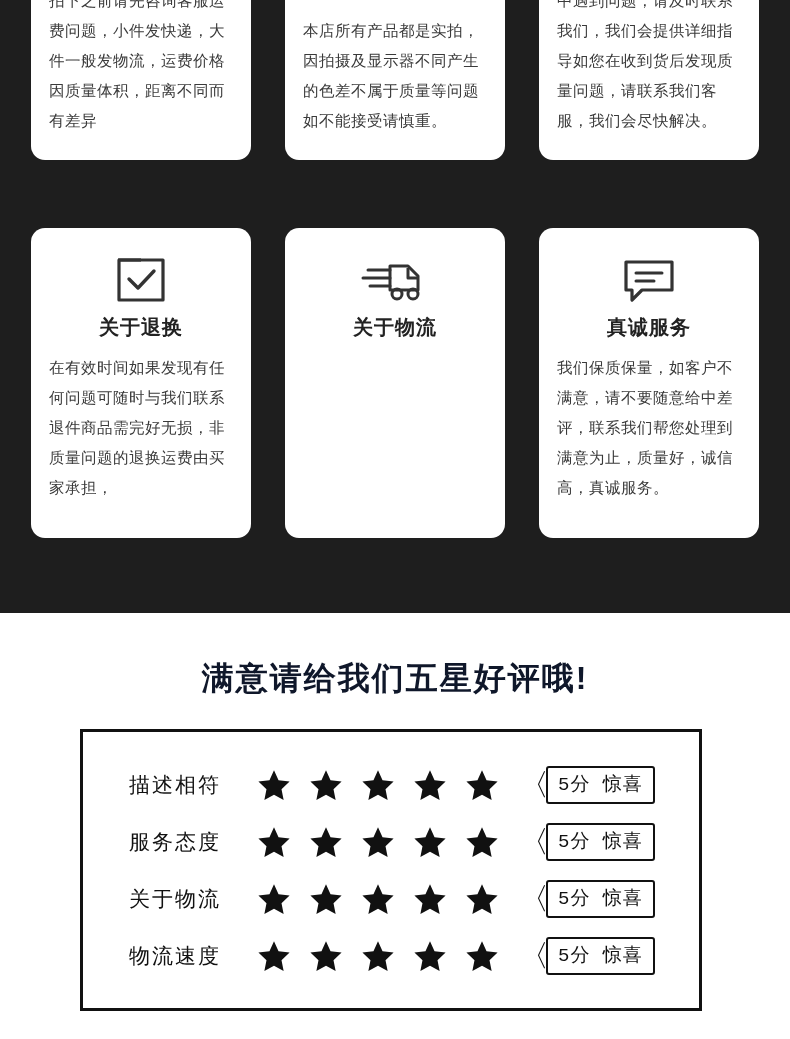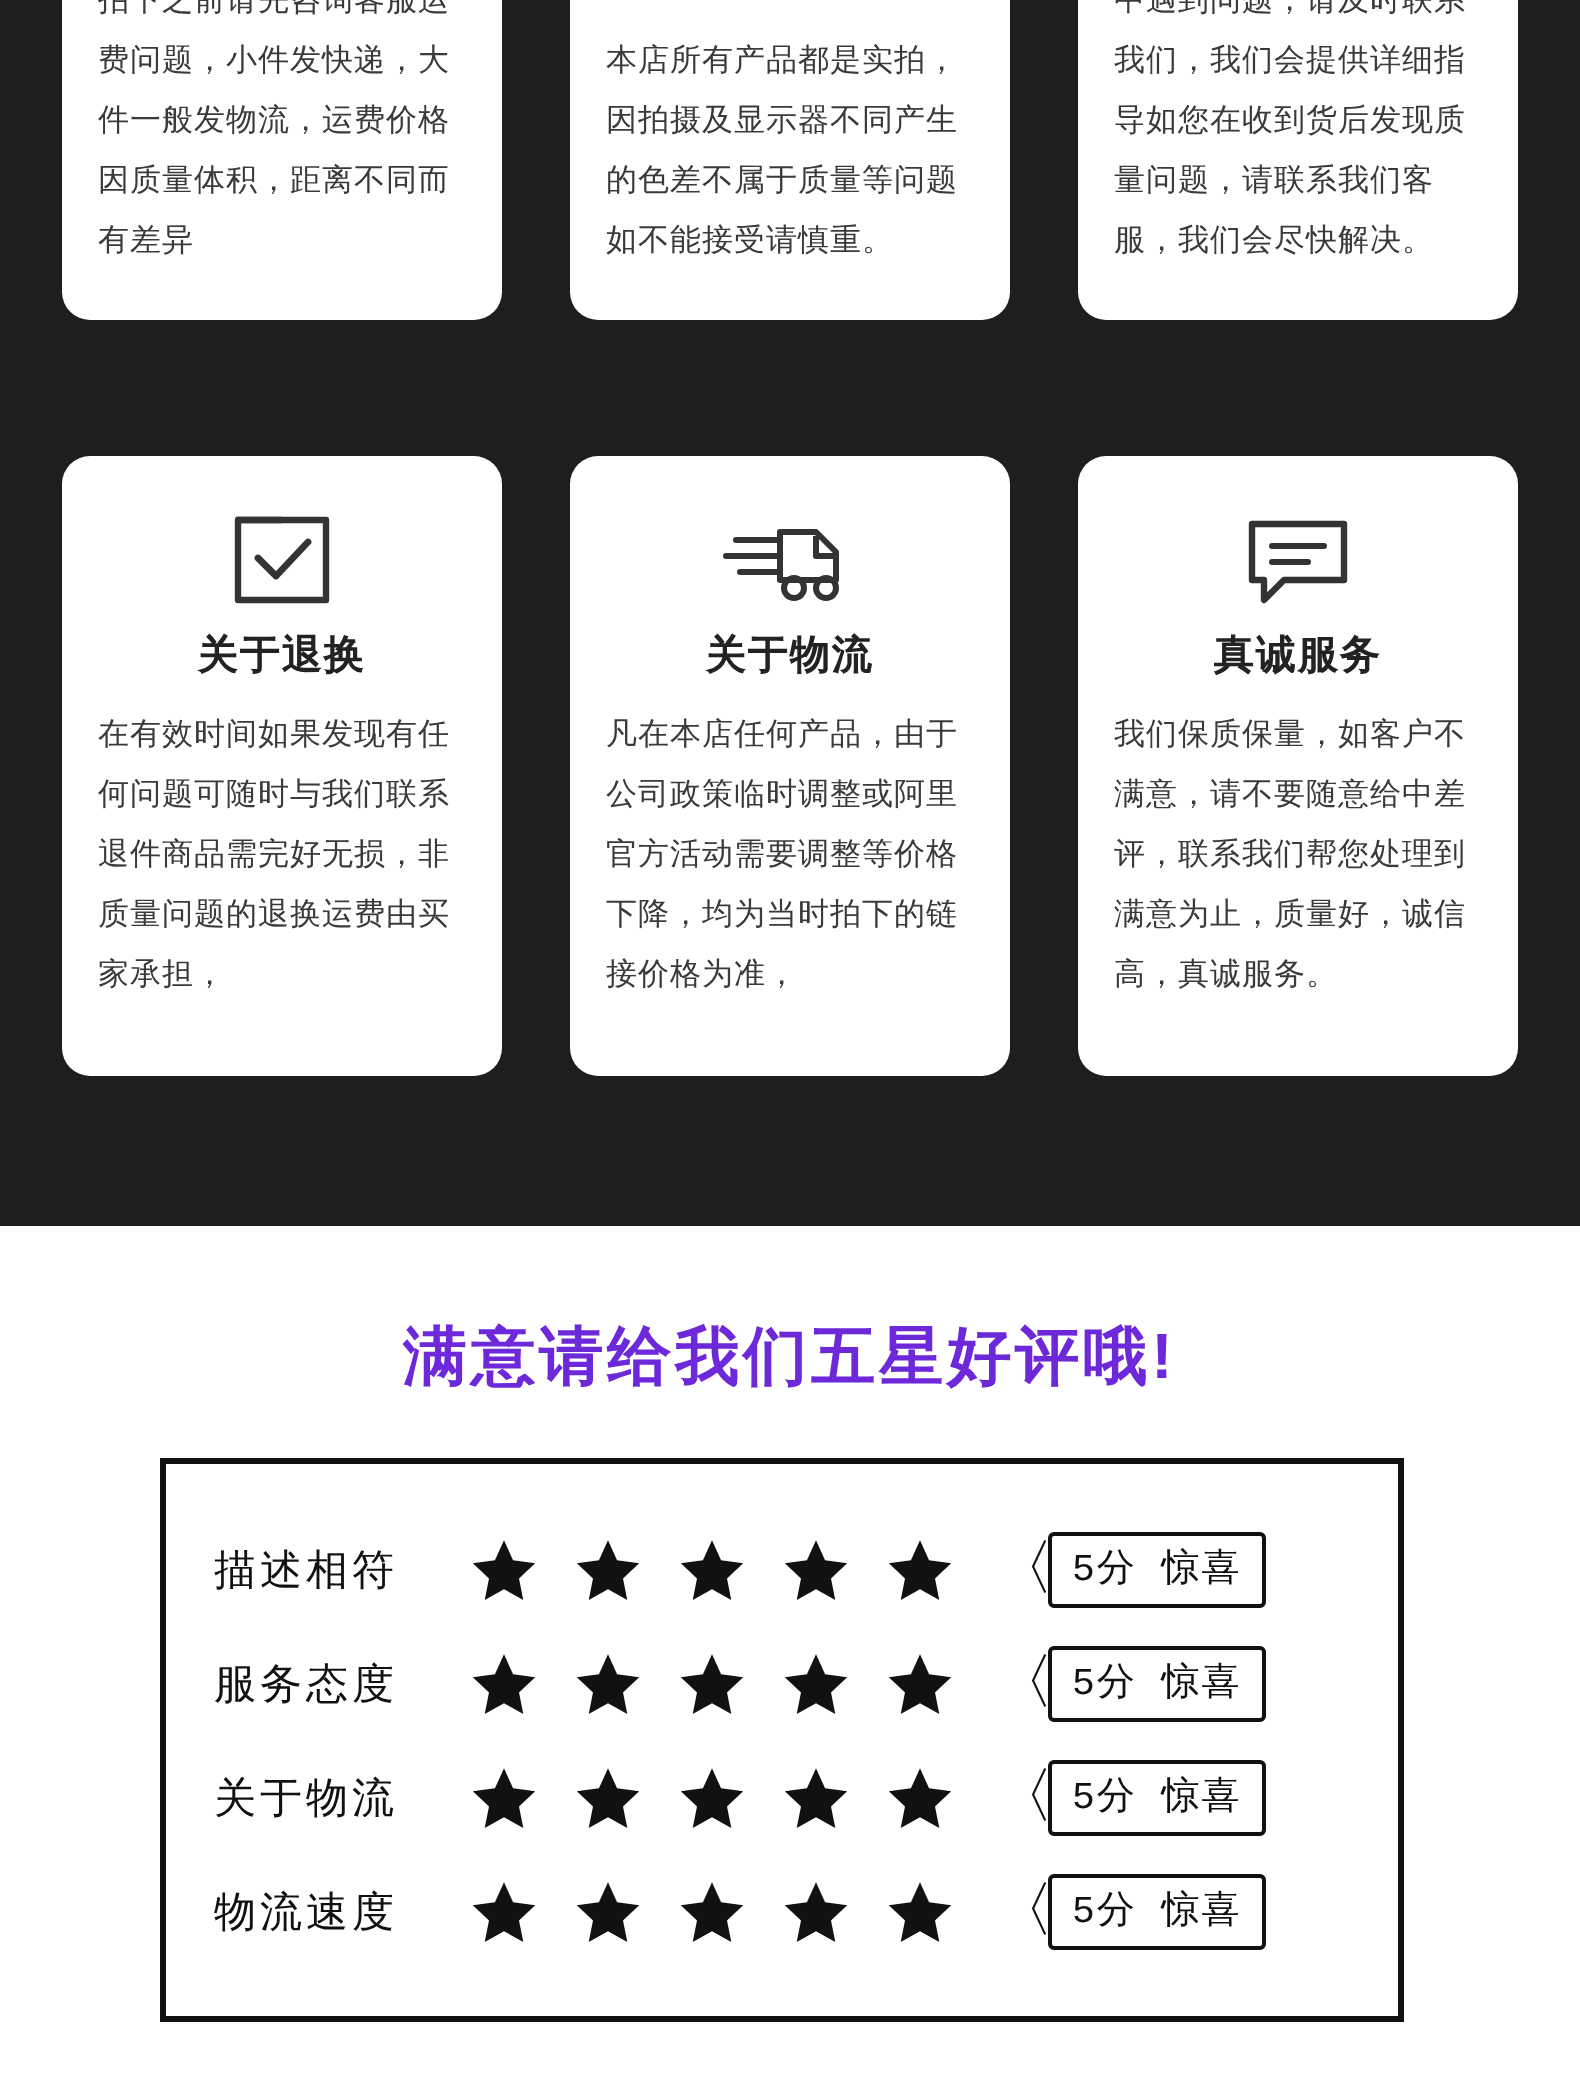--- a/index.html
+++ b/index.html
@@ -87,41 +87,41 @@
     top: 613px;
     width: 790px;
     height: 426px;
     background: #ffffff;
   }
 
   .review-heading {
     text-align: center;
     font-size: 32px;
     font-weight: bold;
-    color: #6d28d9;
+    color: #0f172a;
     letter-spacing: 2px;
     margin-top: 44px;
   }
 
   .rating-box {
     position: absolute;
     left: 80px;
     top: 116px;
     width: 622px;
     height: 282px;
     border: 3px solid #111;
     box-sizing: border-box;
     padding: 24px 0 0 0;
   }
 
   .rating-row {
     display: flex;
     align-items: center;
     height: 57px;
-    padding-left: 24px;
+    padding-left: 46px;
   }
   .rating-label {
     width: 112px;
     font-size: 21px;
     color: #111;
     letter-spacing: 2px;
     font-weight: 500;
   }
   .stars {
     display: flex;
@@ -199,21 +199,20 @@
             <path d="M30 12 H48 L58 22 V36 H30 Z" stroke="#333" stroke-width="3" stroke-linejoin="round"></path>
             <path d="M48 14 V24 H58" stroke="#333" stroke-width="3" stroke-linejoin="round"></path>
             <circle cx="37" cy="40" r="5" stroke="#333" stroke-width="3"></circle>
             <circle cx="53" cy="40" r="5" stroke="#333" stroke-width="3"></circle>
             <path d="M8 16 H30" stroke="#333" stroke-width="3" stroke-linecap="round"></path>
             <path d="M3 24 H30" stroke="#333" stroke-width="3" stroke-linecap="round"></path>
             <path d="M10 32 H30" stroke="#333" stroke-width="3" stroke-linecap="round"></path>
           </svg>
         </div>
         <div class="card-title">关于物流</div>
-        <div class="card-body">凡在本店任何产品，由于公司政策临时调整或阿里官方活动需要调整等价格下降，均为当时拍下的链接价格为准，</div>
       </div>
 
       <div class="card bottom">
         <div class="card-icon">
           <svg width="58" height="52" viewBox="0 0 58 52" fill="none" xmlns="http://www.w3.org/2000/svg">
             <path d="M6 8 H52 V36 H22 L12 46 V36 H6 Z" stroke="#333" stroke-width="3.2" stroke-linejoin="round"></path>
             <path d="M16 19 H42" stroke="#333" stroke-width="3" stroke-linecap="round"></path>
             <path d="M16 27 H34" stroke="#333" stroke-width="3" stroke-linecap="round"></path>
           </svg>
         </div>

